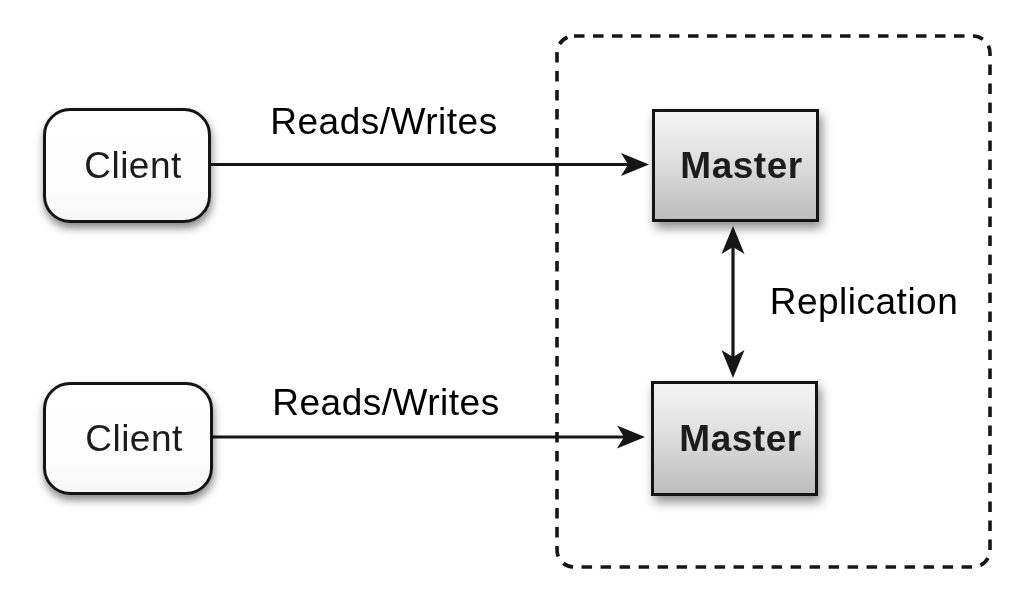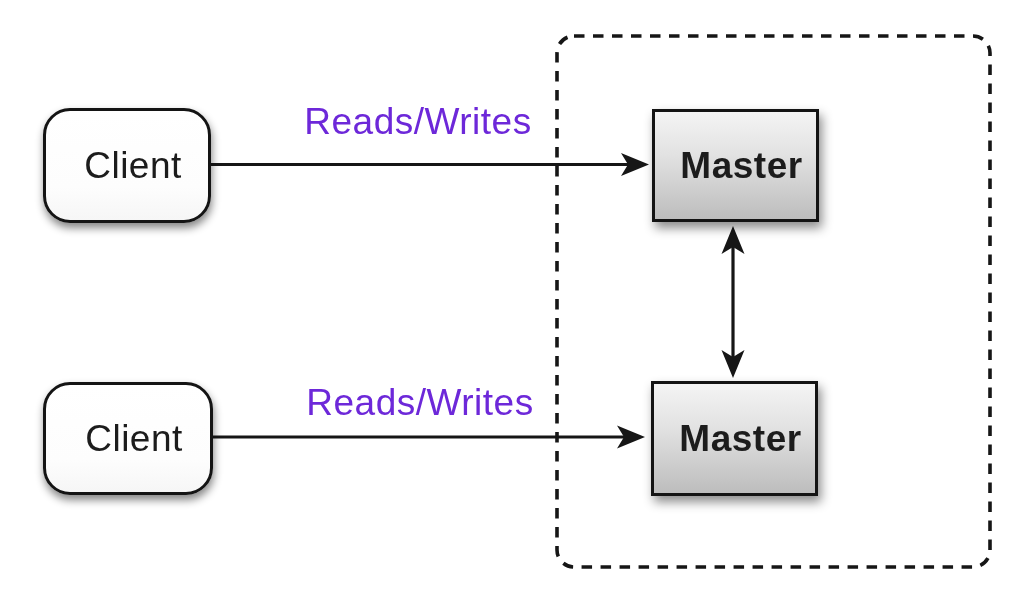--- a/index.html
+++ b/index.html
@@ -42,24 +42,23 @@
   .master {
     background: linear-gradient(180deg, #f4f4f4 0%, #e2e2e2 40%, #bdbdbd 100%);
     border: 3.5px solid #141414;
     box-shadow: 3px 6px 10px rgba(0,0,0,0.45);
     font-weight: bold;
   }
   .edge-label {
     position: absolute;
     transform: translate(-50%, -50%);
     font-size: 37px;
-    color: #6d28d9;
+    color: #000000;
     white-space: nowrap;
     letter-spacing: 0.5px;
-    margin-left: 34px;
   }
   .connector {
     stroke: #161616;
     stroke-width: 3.2;
     fill: none;
   }
   .arrowhead {
     fill: #161616;
     stroke: none;
   }
@@ -109,14 +108,15 @@
   </div>
 
   <div class="node master" style="left:651px; top:381px; width:167px; height:115px;">
     <span>Master</span>
   </div>
 
   <div class="edge-label" style="left:384px; top:122px;">Reads/Writes</div>
 
   <div class="edge-label" style="left:386px; top:403px;">Reads/Writes</div>
 
+  <div class="edge-label" style="left:864px; top:302px;">Replication</div>
 
 </div>
 
 </body></html>

